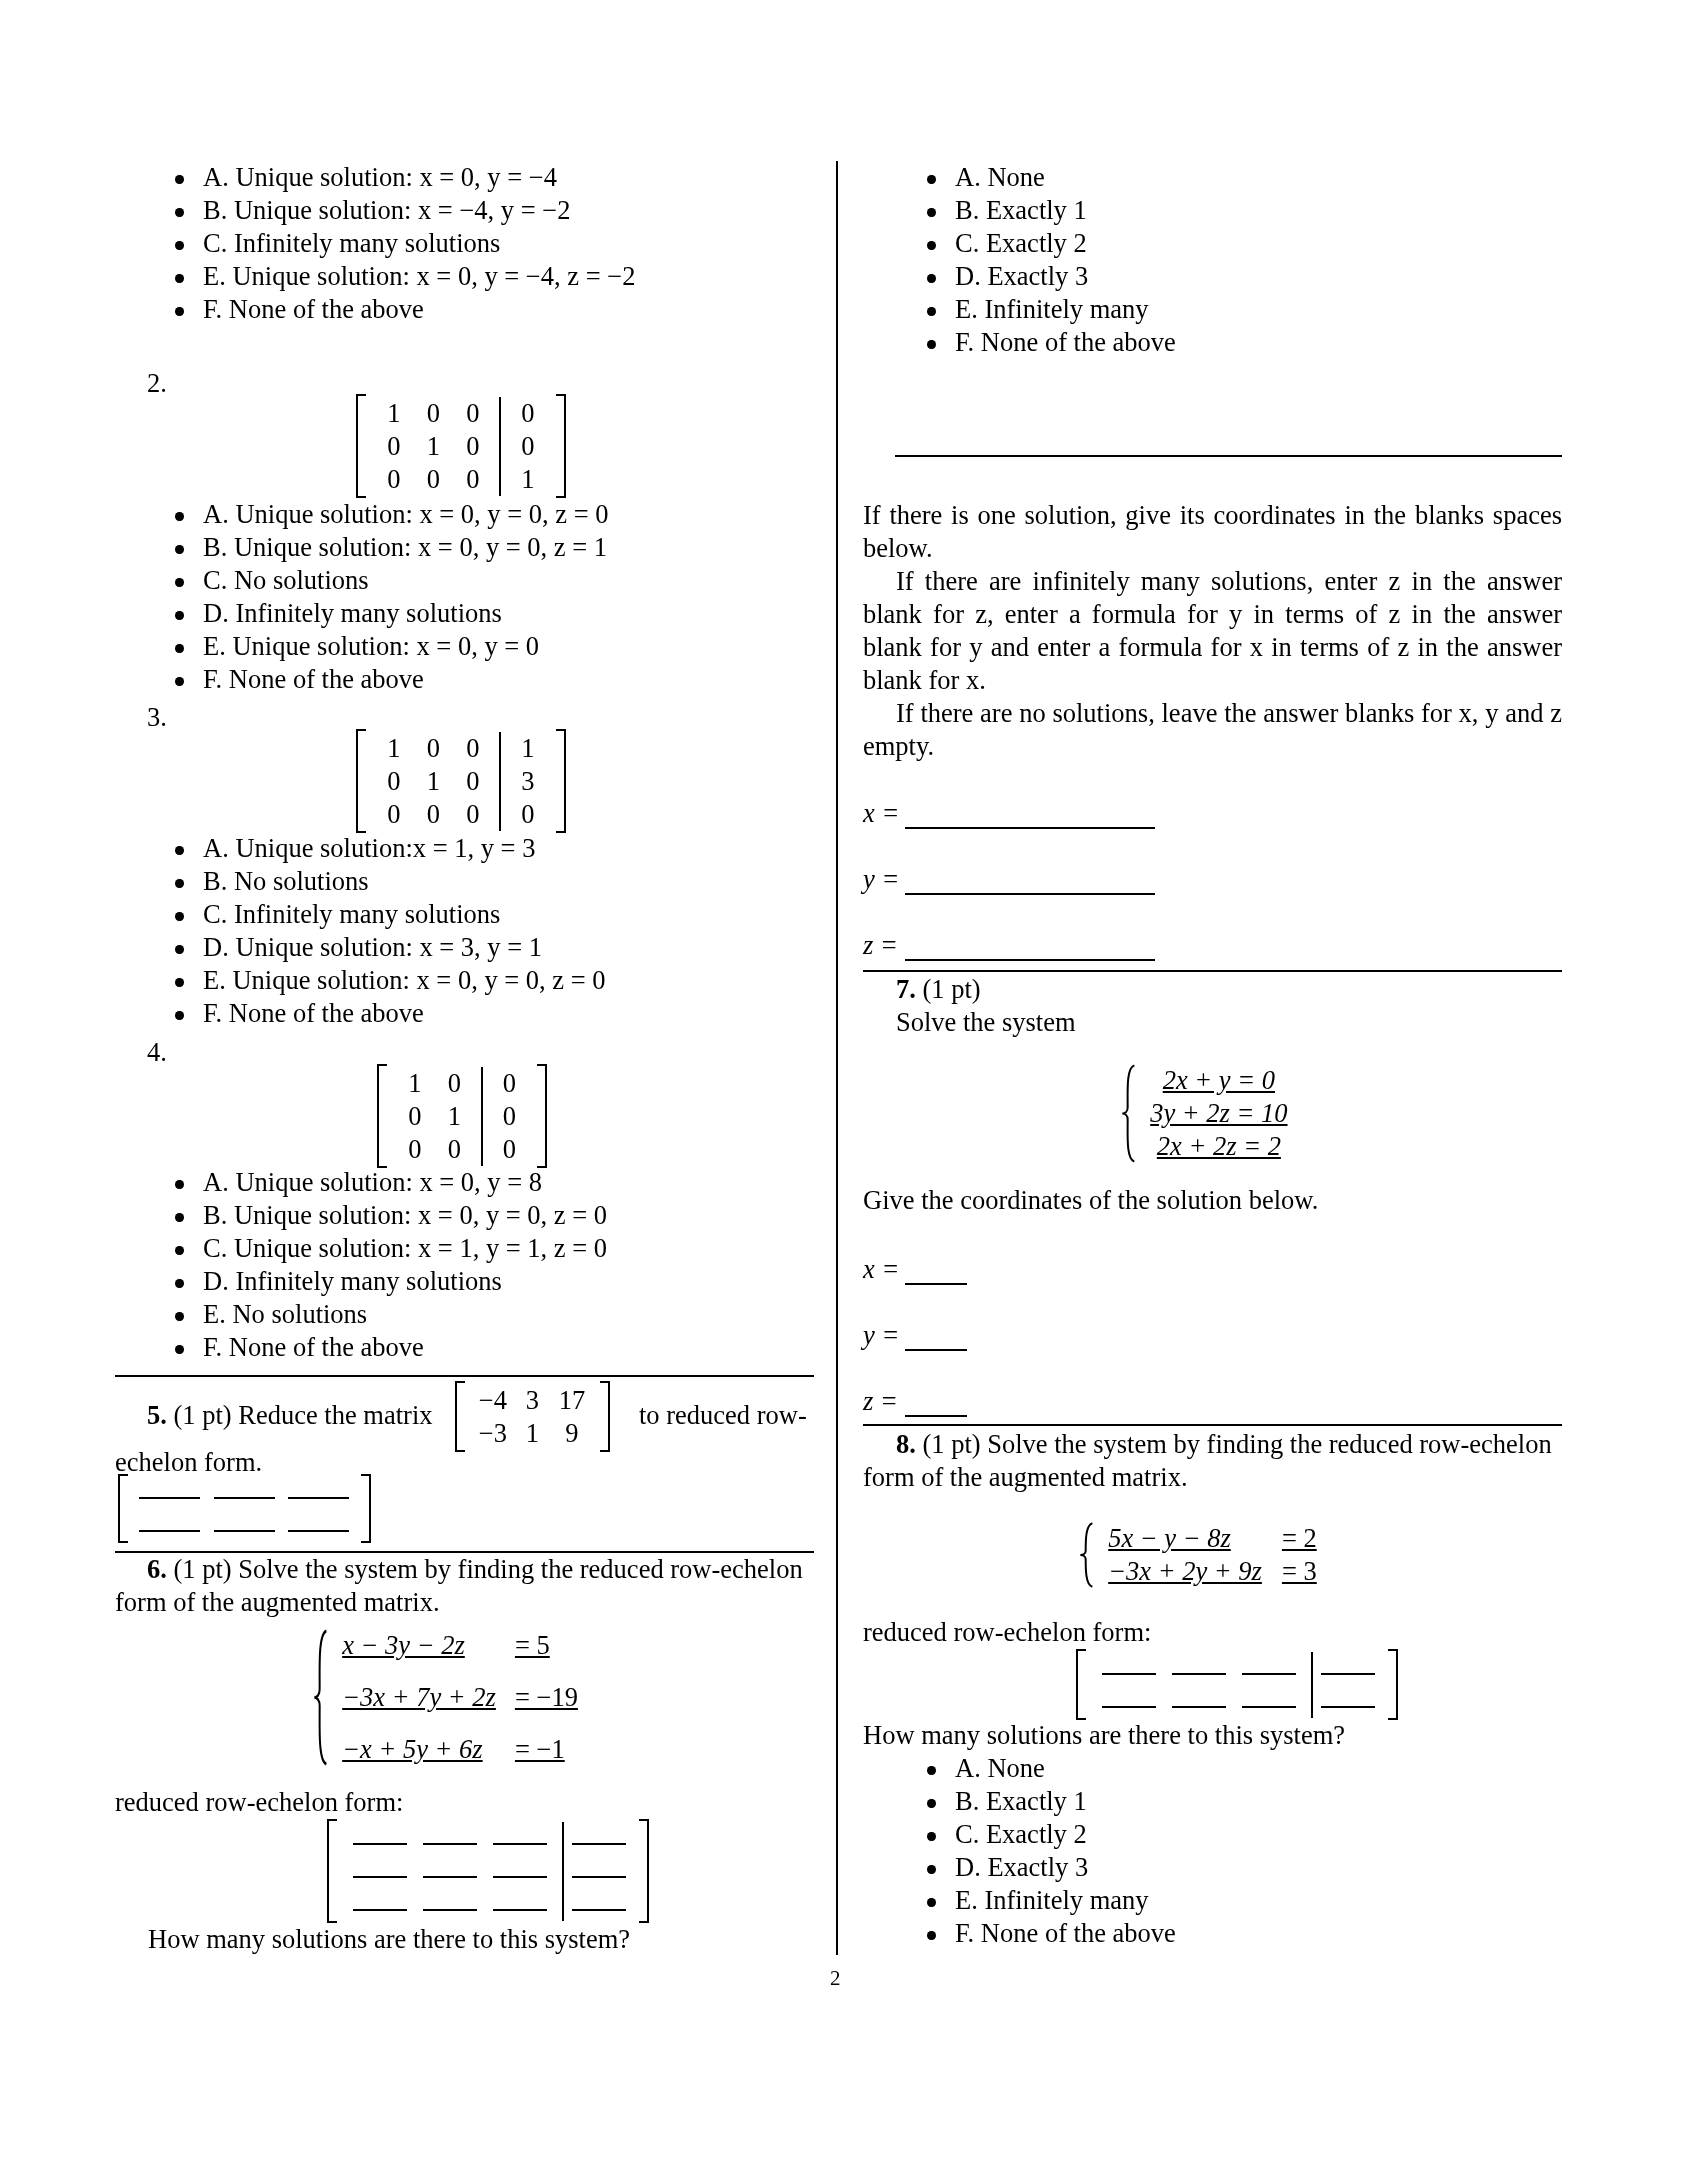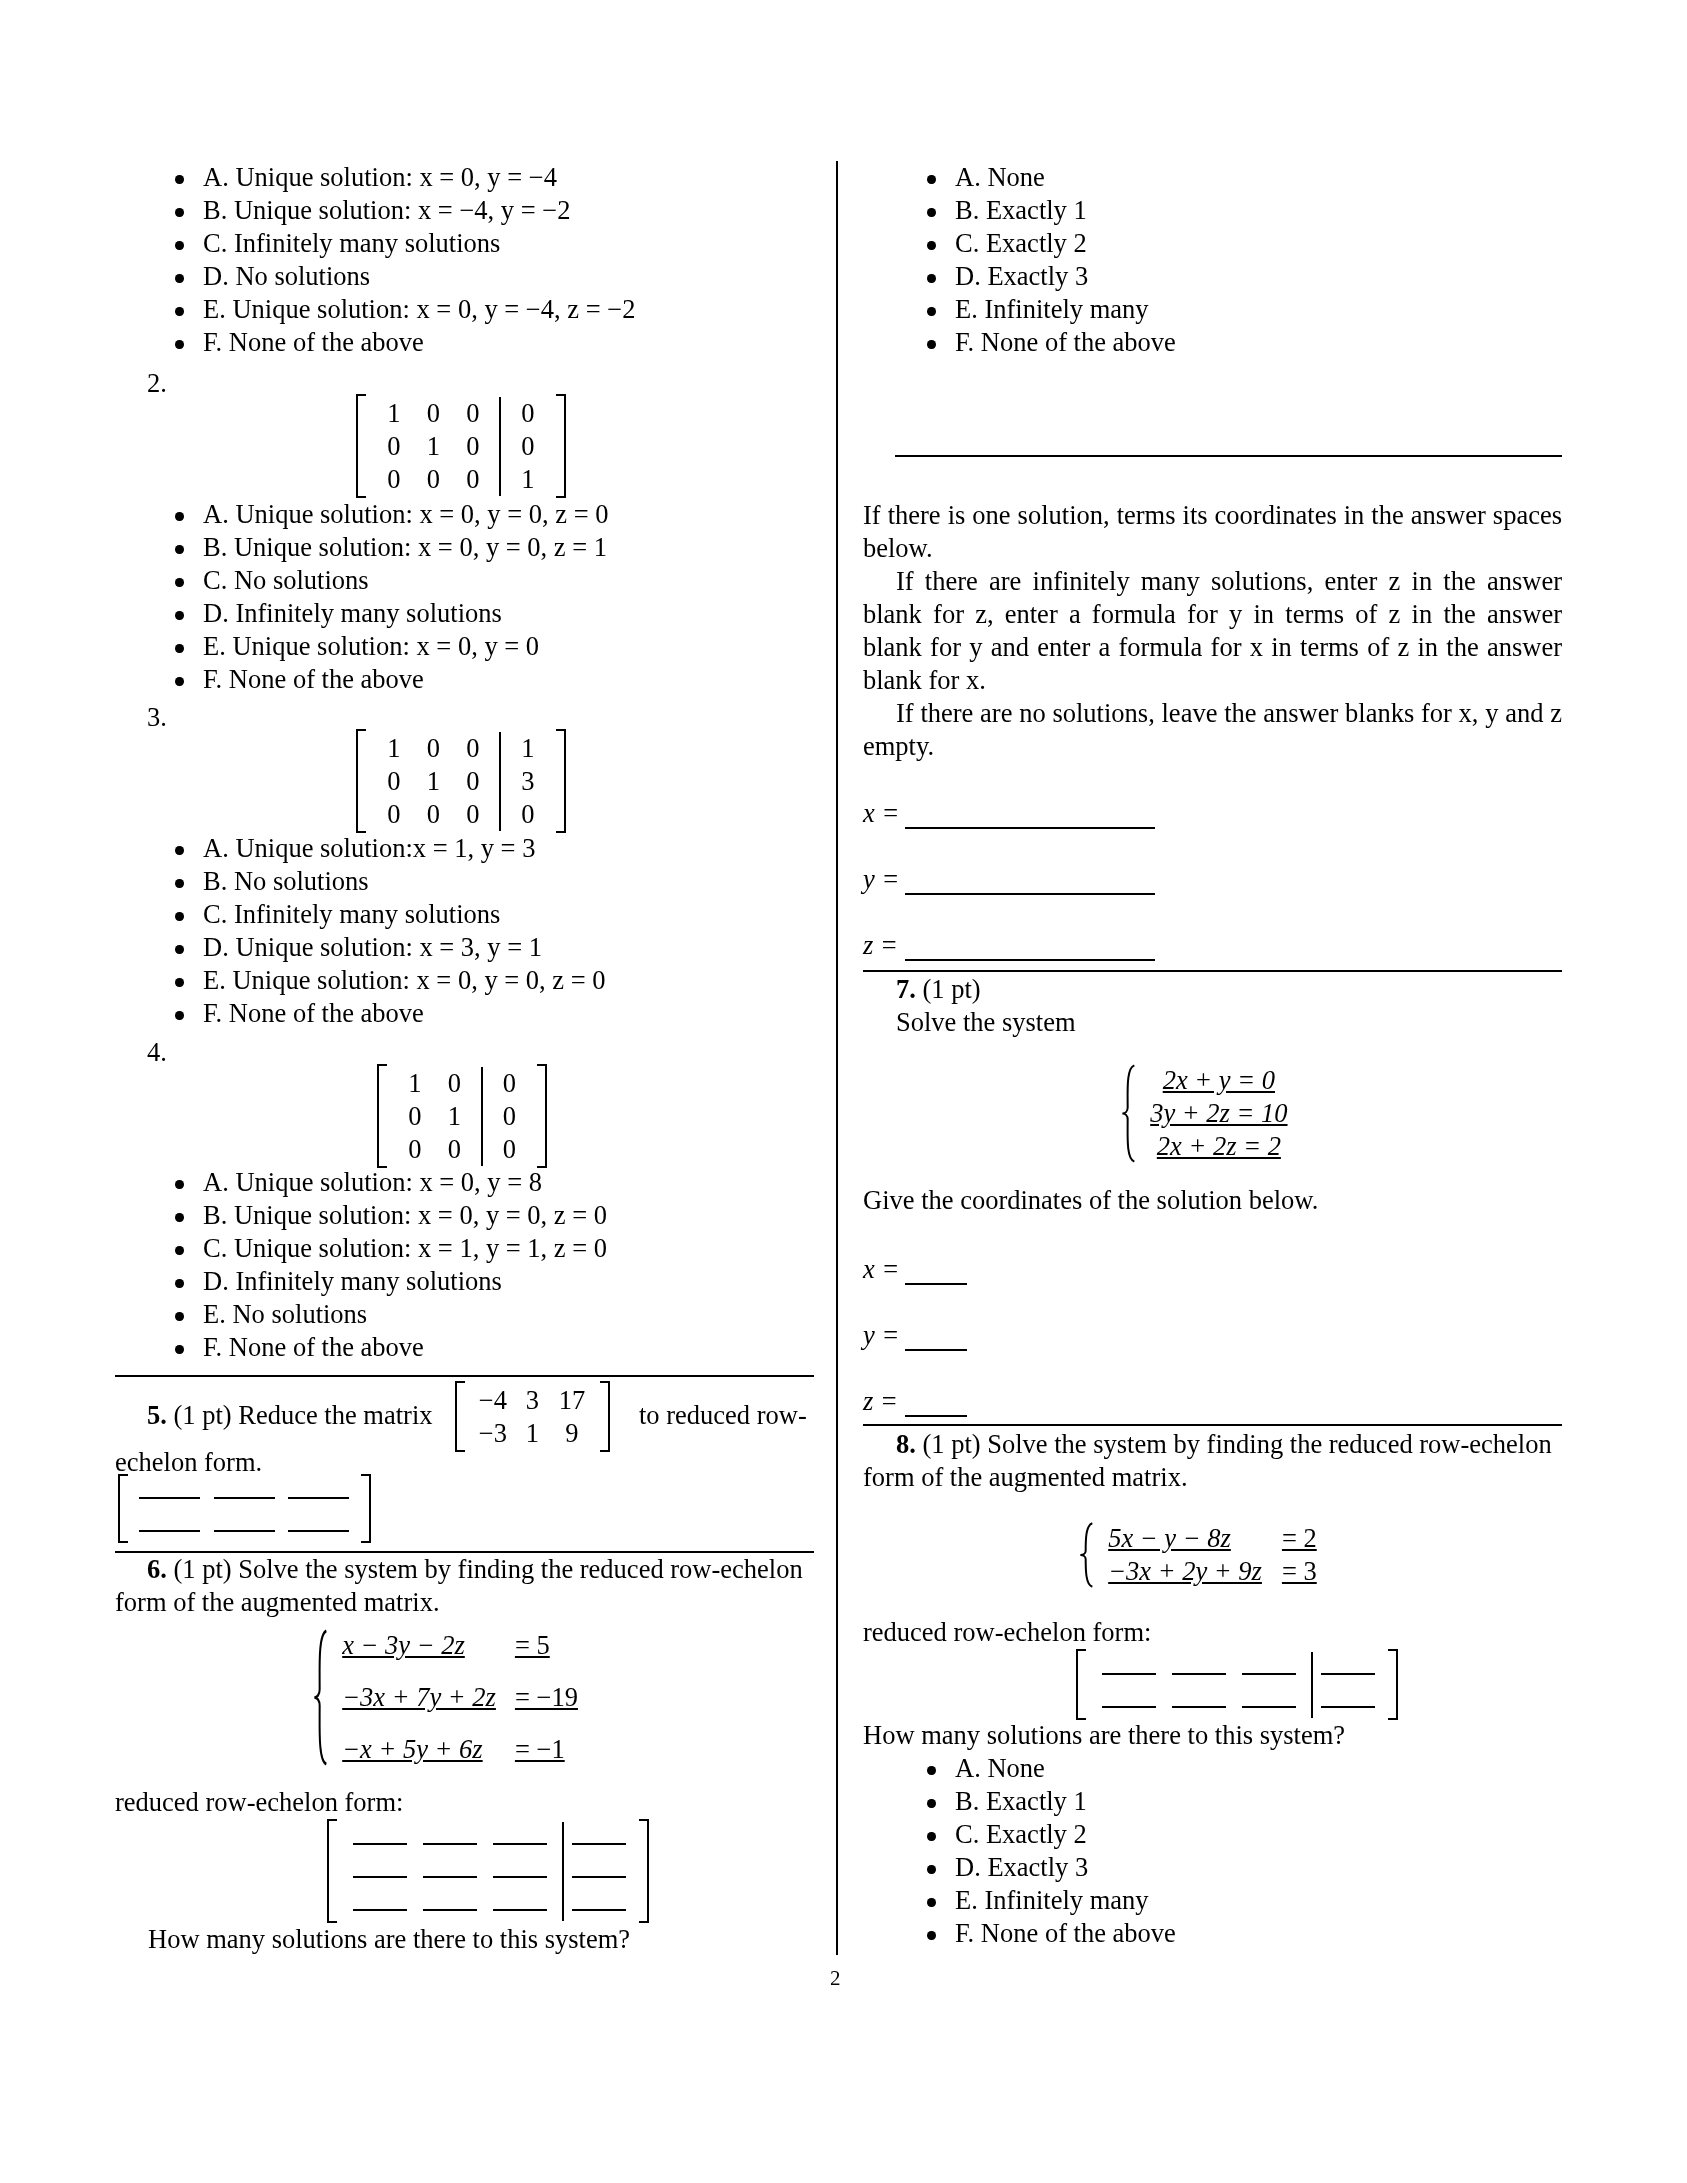--- a/index.html
+++ b/index.html
@@ -57,21 +57,20 @@
 <body>
 
 <div id="col-divider"></div>
 
 <div class="col" id="left">
 
   <ul class="choices abs" style="left:60px; top:161px;">
     <li>A. Unique solution: x = 0, y = −4</li>
     <li>B. Unique solution: x = −4, y = −2</li>
     <li>C. Infinitely many solutions</li>
-    <li>D. No solutions</li>
     <li>E. Unique solution: x = 0, y = −4, z = −2</li>
     <li>F. None of the above</li>
   </ul>
 
   <div class="abs" style="left:32px; top:367px;">2.</div>
   <div class="matrix" style="left:241px; top:394px;">
     <div class="bracket l"></div>
     <div class="mbody">
       <div class="mcol">
           <div class="cell">1</div>
@@ -274,21 +273,21 @@
     <li>A. None</li>
     <li>B. Exactly 1</li>
     <li>C. Exactly 2</li>
     <li>D. Exactly 3</li>
     <li>E. Infinitely many</li>
     <li>F. None of the above</li>
   </ul>
 
   <div class="hr" style="left:32px; top:455px; width:667px;"></div>
 
-  <div class="para" style="left:0; top:499px; width:699px;">If there is one solution, terms its coordinates in the answer spaces below.</div>
+  <div class="para" style="left:0; top:499px; width:699px;">If there is one solution, give its coordinates in the blanks spaces below.</div>
   <div class="para" style="left:0; top:565px; width:699px; text-indent:33px;">If there are infinitely many solutions, enter z in the answer blank for z, enter a formula for y in terms of z in the answer blank for y and enter a formula for x in terms of z in the answer blank for x.</div>
   <div class="para" style="left:0; top:697px; width:699px; text-indent:33px;">If there are no solutions, leave the answer blanks for x, y and z empty.</div>
 
   <div class="answer-line" style="left:0; top:797px;">
     <span class="lbl">x =</span>
     <input class="answer-field long" value="" style="">
   </div>
   <div class="answer-line" style="left:0; top:863px;">
     <span class="lbl">y =</span>
     <input class="answer-field long" value="" style="">

